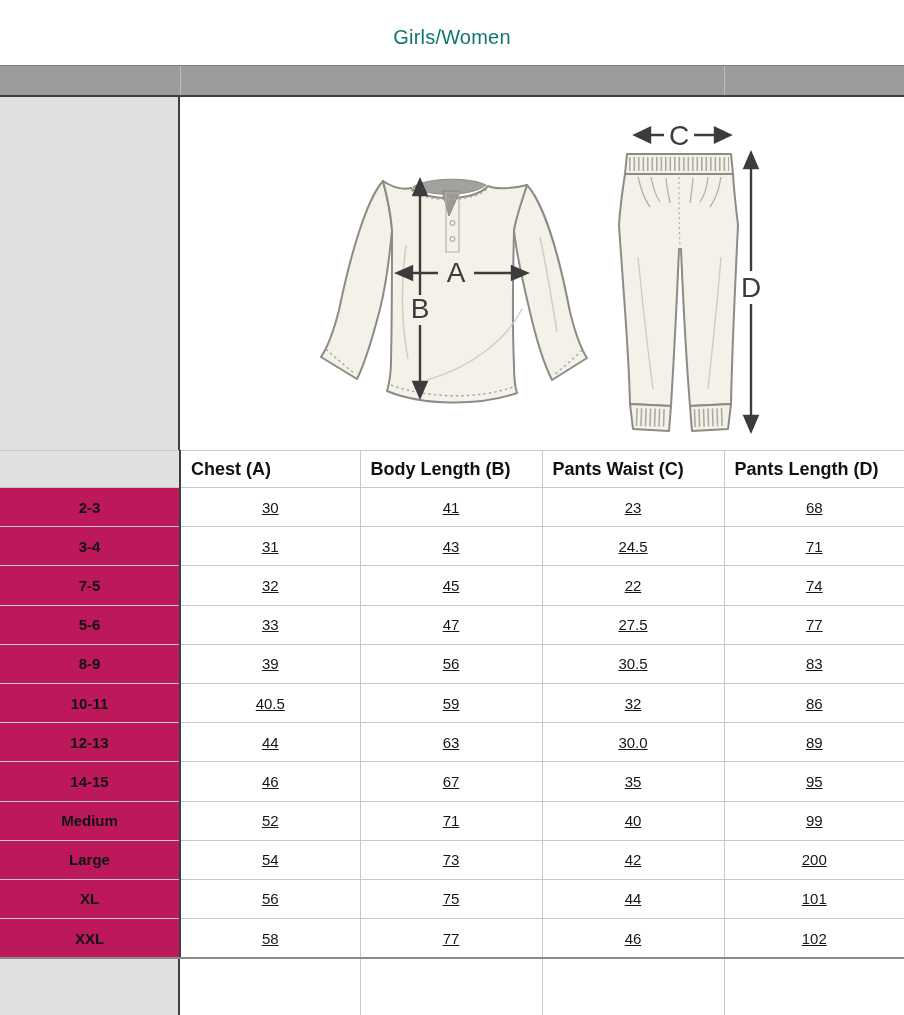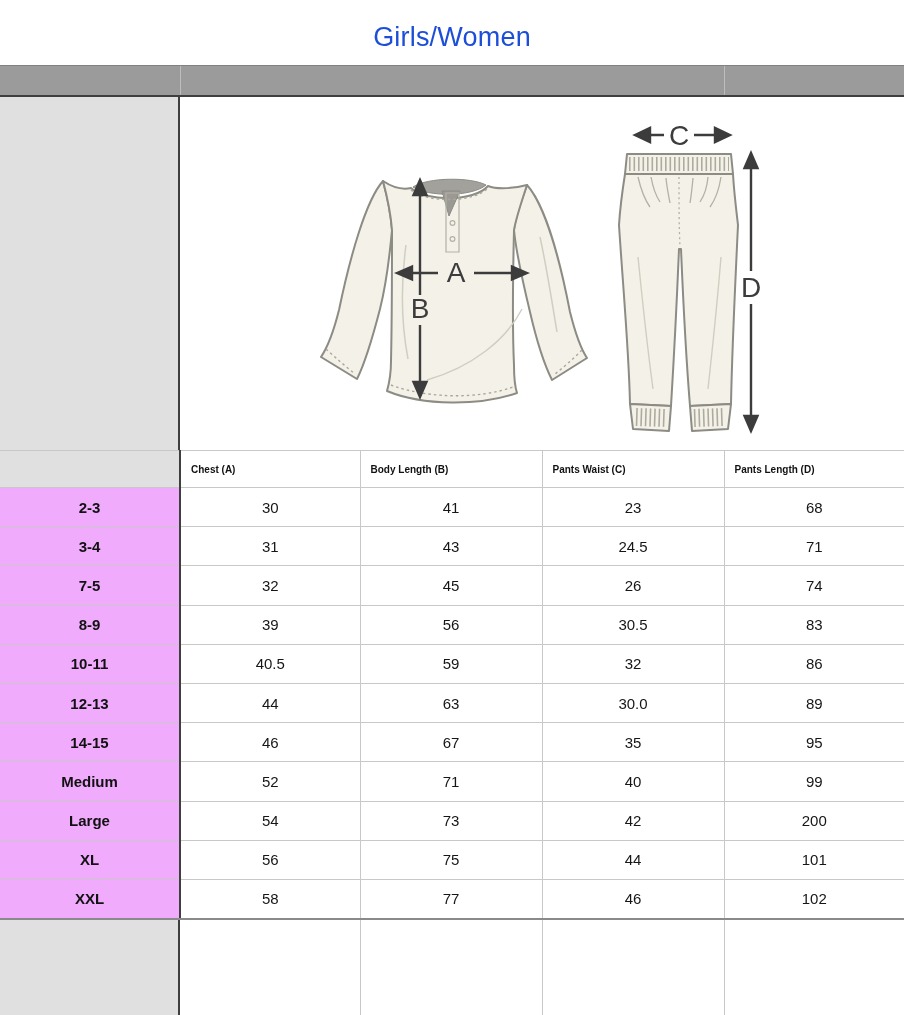--- a/index.html
+++ b/index.html
@@ -3,46 +3,46 @@
 <meta charset="utf-8">
 <style>
   html,body{margin:0;padding:0;background:#fff;}
   .page{
     width:904px;height:1015px;overflow:hidden;background:#fff;
     font-family:"Liberation Sans","DejaVu Sans",sans-serif;
     display:flex;flex-direction:column;position:relative;color:#161616;
   }
   
   .title-row{height:65px;display:flex;align-items:center;justify-content:center;box-sizing:border-box;padding-top:10px;}
-  .title-row h1{margin:0;font-size:27px;font-weight:400;letter-spacing:.2px;color:#1d4ed8;}
+  .title-row h1{margin:0;font-size:20px;font-weight:400;letter-spacing:.2px;color:#0f766e;}
   
   .band{height:32px;background:#9b9b9b;border-top:1px solid #818181;border-bottom:2px solid #3f3f3f;box-sizing:border-box;display:flex;}
   .band .seg{height:100%;box-sizing:border-box;}
   .band .s1{width:180px;}
   .band .s2{width:544px;border-left:1px solid #bdbdbd;}
   .band .s3{width:180px;border-left:1px solid #bdbdbd;}
   
   .figure-area{height:353px;position:relative;background:#fff;}
   .figure-left-col{position:absolute;left:0;top:0;width:180px;height:353px;background:#e0e0e0;border-right:2px solid #3f3f3f;box-sizing:border-box;}
   .figure-canvas{position:absolute;left:180px;top:0;width:724px;height:353px;}
   
   table.size-table{border-collapse:collapse;table-layout:fixed;width:904px;font-size:15px;}
   .size-table thead th{
     height:36px;background:#ffffff;font-weight:700;text-align:left;
     padding:0 0 0 10px;border-top:1px solid #c8c8c8;border-bottom:1px solid #c8c8c8;
-    border-left:1px solid #c8c8c8;font-size:10px;color:#111;
+    border-left:1px solid #c8c8c8;font-size:18px;color:#111;
   }
   .size-table thead th.corner{background:#e0e0e0;border-left:none;border-right:2px solid #3f3f3f;padding:0;}
   .size-table tbody th{
-    height:36.2px;background:#f0abfc;font-weight:700;
+    height:36.2px;background:#be185d;font-weight:700;
     border-right:2px solid #3f3f3f;border-top:1px solid #c8c8c8;font-size:15px;color:#111;
   }
   .size-table tbody td{
     height:36.2px;background:#fff;text-align:center;border-top:1px solid #c8c8c8;
-    border-left:1px solid #c8c8c8;font-weight:400;color:#161616;
+    border-left:1px solid #c8c8c8;font-weight:400;color:#161616;text-decoration:underline;
   }
   .size-table tbody td:first-of-type{border-left:none;}
   
   .partial-row{flex:1;border-top:2px solid #8a8a8a;display:flex;min-height:4px;}
   .partial-row .pcell{height:100%;box-sizing:border-box;background:#fff;}
   .partial-row .p0{width:180px;background:#e0e0e0;border-right:2px solid #3f3f3f;}
   .partial-row .p1{width:180px;}
   .partial-row .p2{width:182px;border-left:1px solid #c8c8c8;}
   .partial-row .p3{width:182px;border-left:1px solid #c8c8c8;}
   .partial-row .p4{flex:1;border-left:1px solid #c8c8c8;}
@@ -183,22 +183,29 @@
           <th>3-4</th>
           <td>31</td>
           <td>43</td>
           <td>24.5</td>
           <td>71</td>
         </tr>
         <tr>
           <th>7-5</th>
           <td>32</td>
           <td>45</td>
-          <td>26</td>
+          <td>22</td>
           <td>74</td>
+        </tr>
+        <tr>
+          <th>5-6</th>
+          <td>33</td>
+          <td>47</td>
+          <td>27.5</td>
+          <td>77</td>
         </tr>
         <tr>
           <th>8-9</th>
           <td>39</td>
           <td>56</td>
           <td>30.5</td>
           <td>83</td>
         </tr>
         <tr>
           <th>10-11</th>

